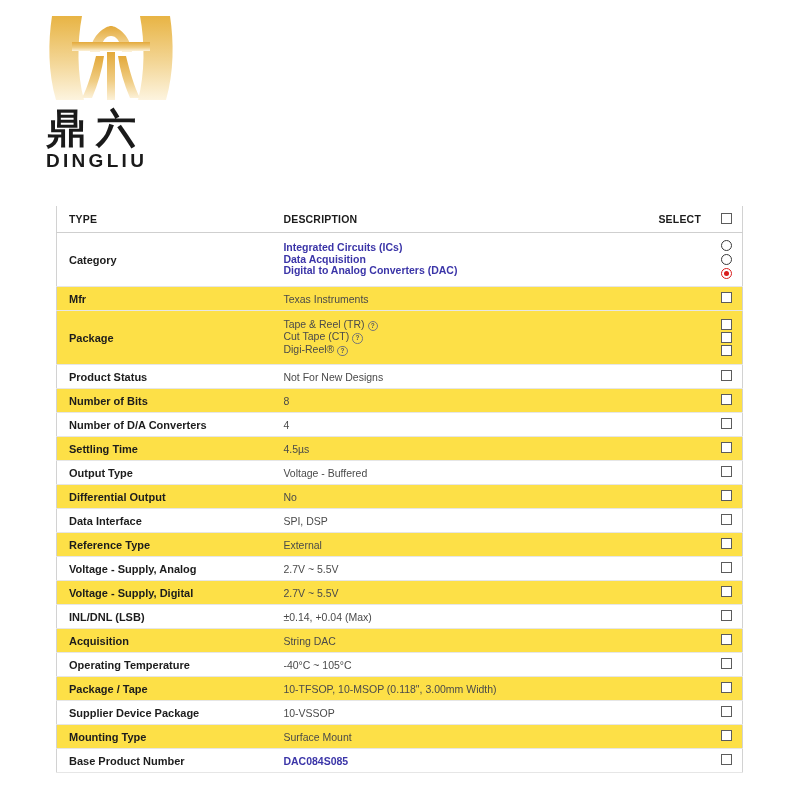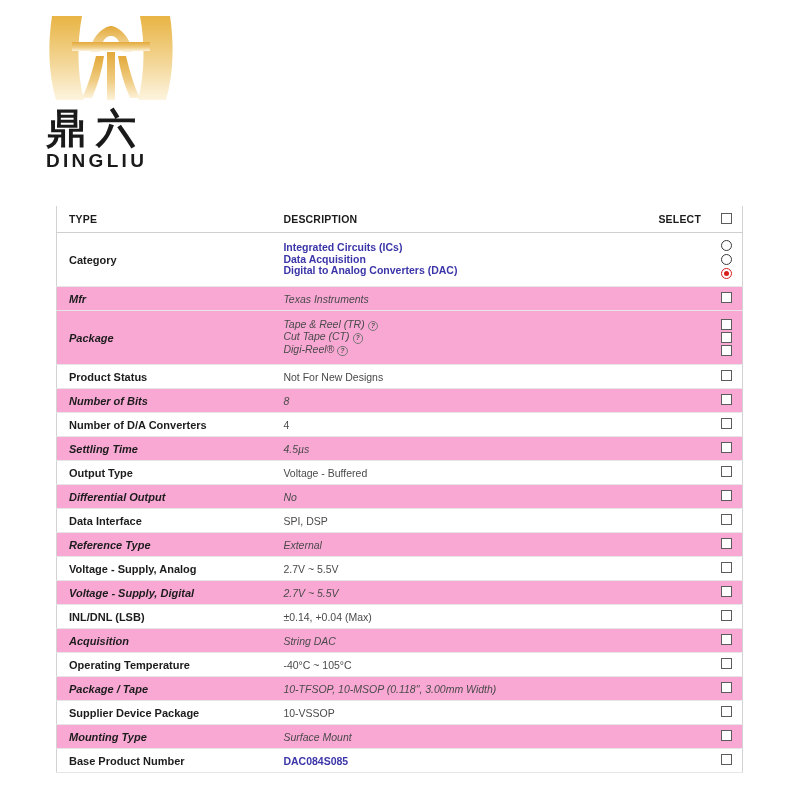--- a/index.html
+++ b/index.html
@@ -90,21 +90,21 @@
   .c-type   { width: 222px; padding-left: 12px !important; }
   .c-desc   { width: 385px; }
   .c-sel-label { width: 48px; }
   .c-sel    { width: 32px; text-align: center; }
 
   .data-row td {
     border-bottom: 1px solid #e6e6e6;
     height: 23px;
   }
   .data-row.tall td { height: 53px; }
-  .data-row.shade td { background: #f9a8d4; font-style: italic; }
+  .data-row.shade td { background: #fde047; }
   .data-row.plain td { background: #ffffff; }
 
   .type-cell {
     padding-left: 12px !important;
     font-weight: 700;
     font-size: 11px;
     color: #1c1c1c;
   }
   .desc-cell {
     font-size: 10.5px;

